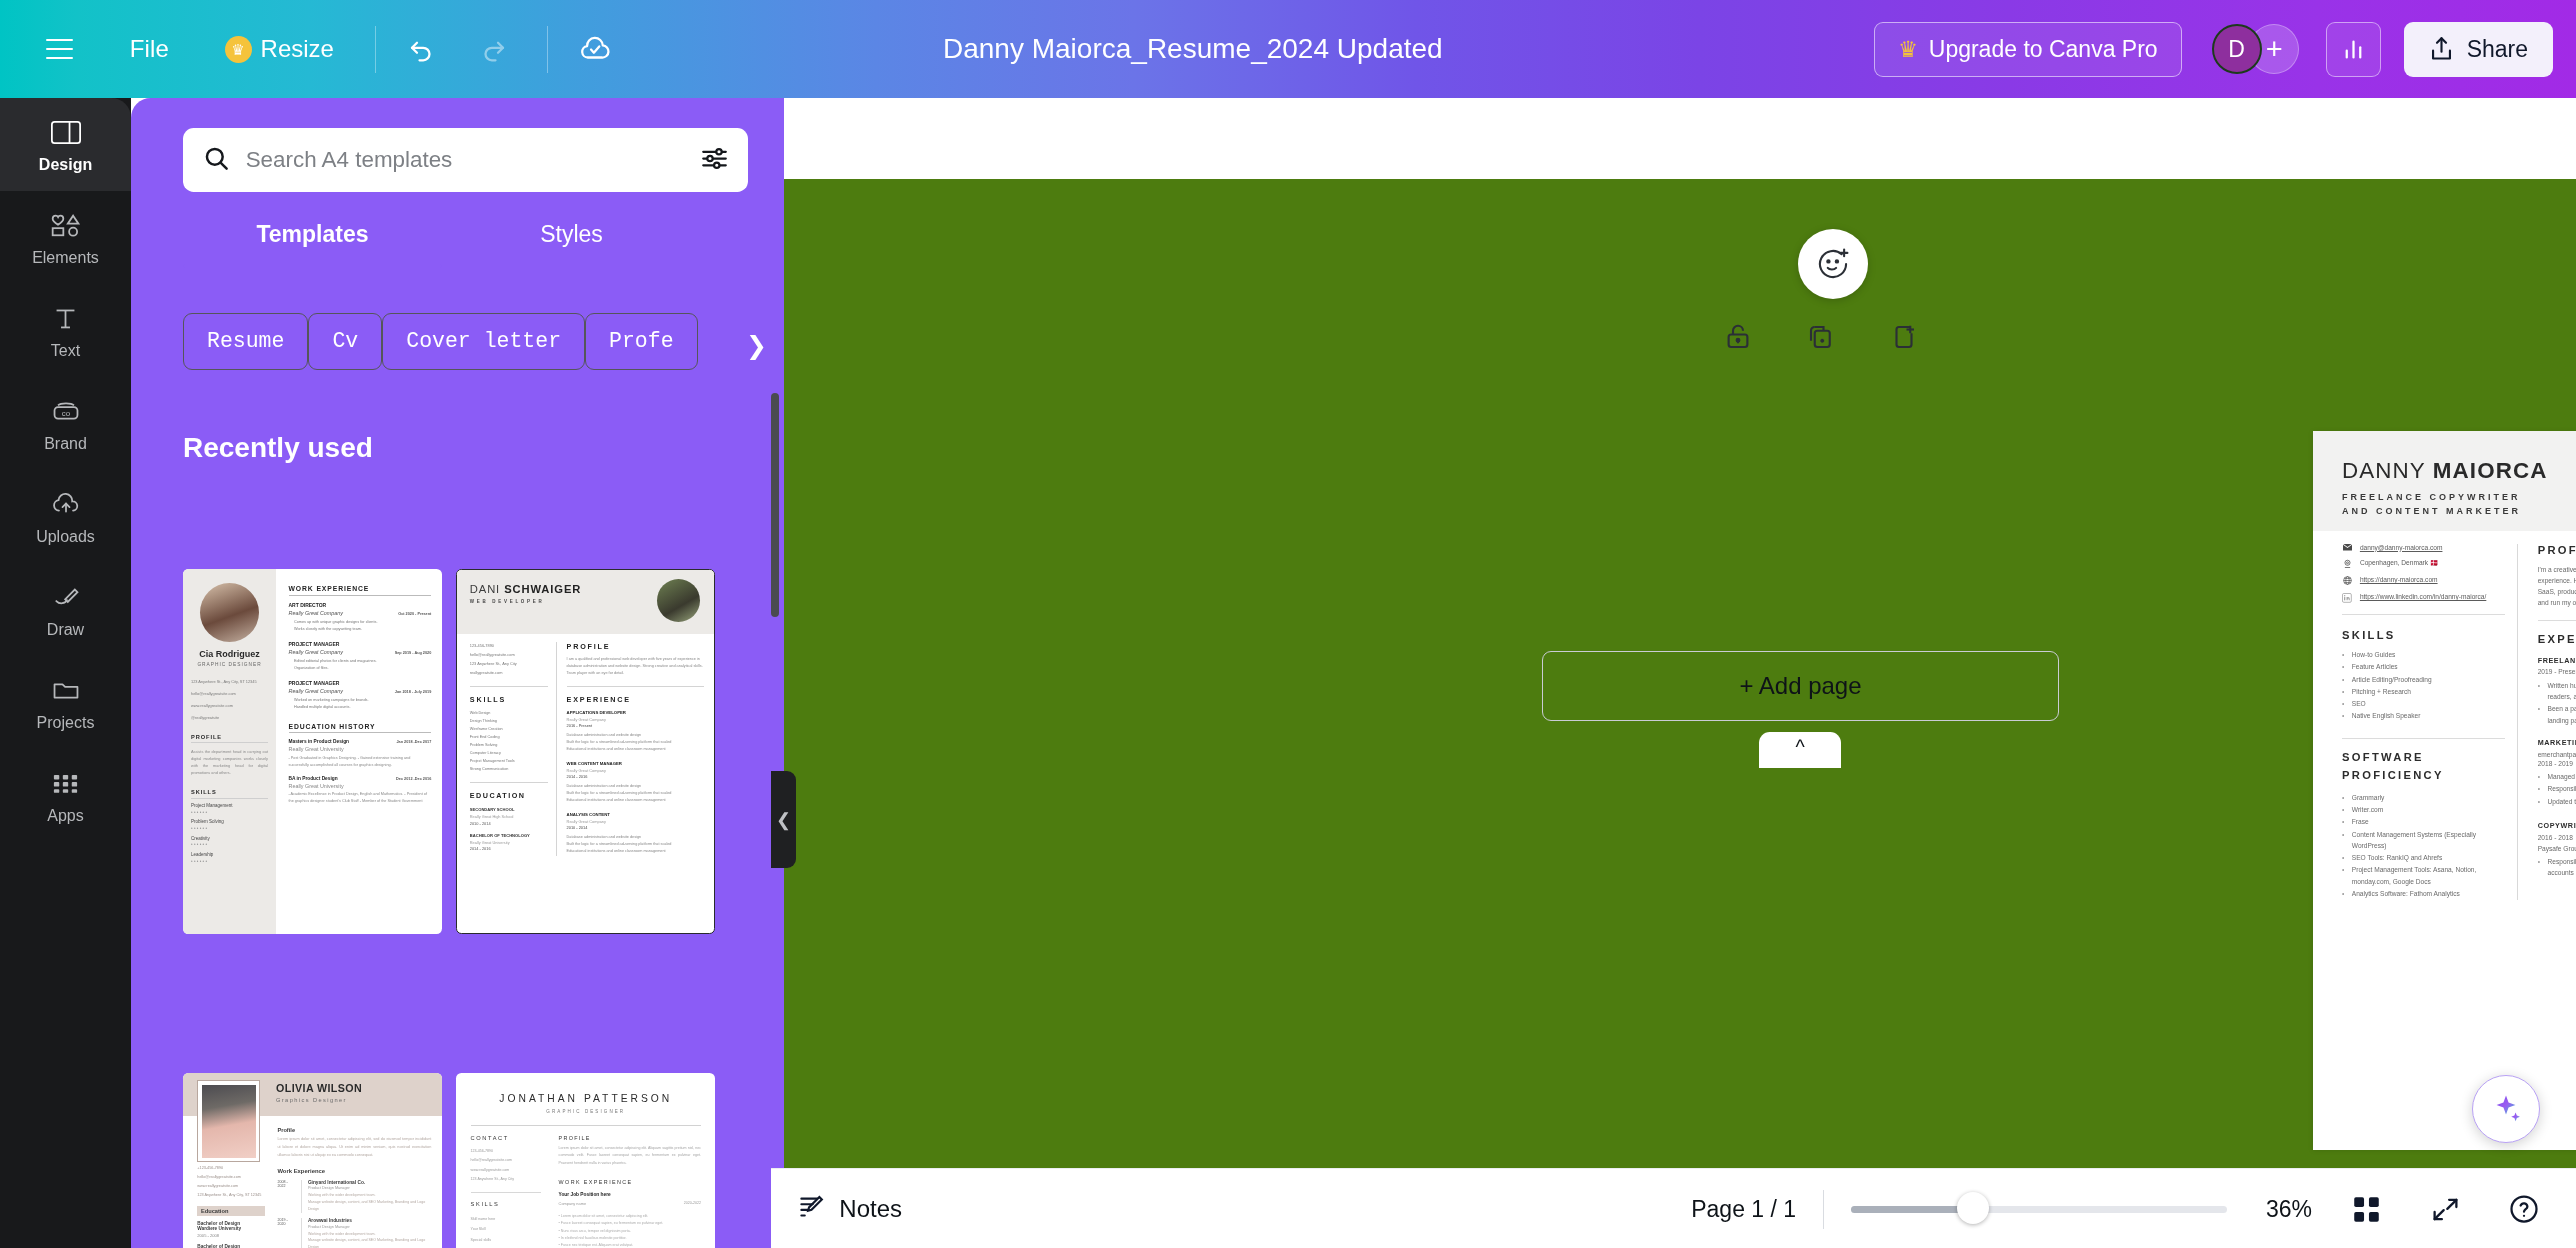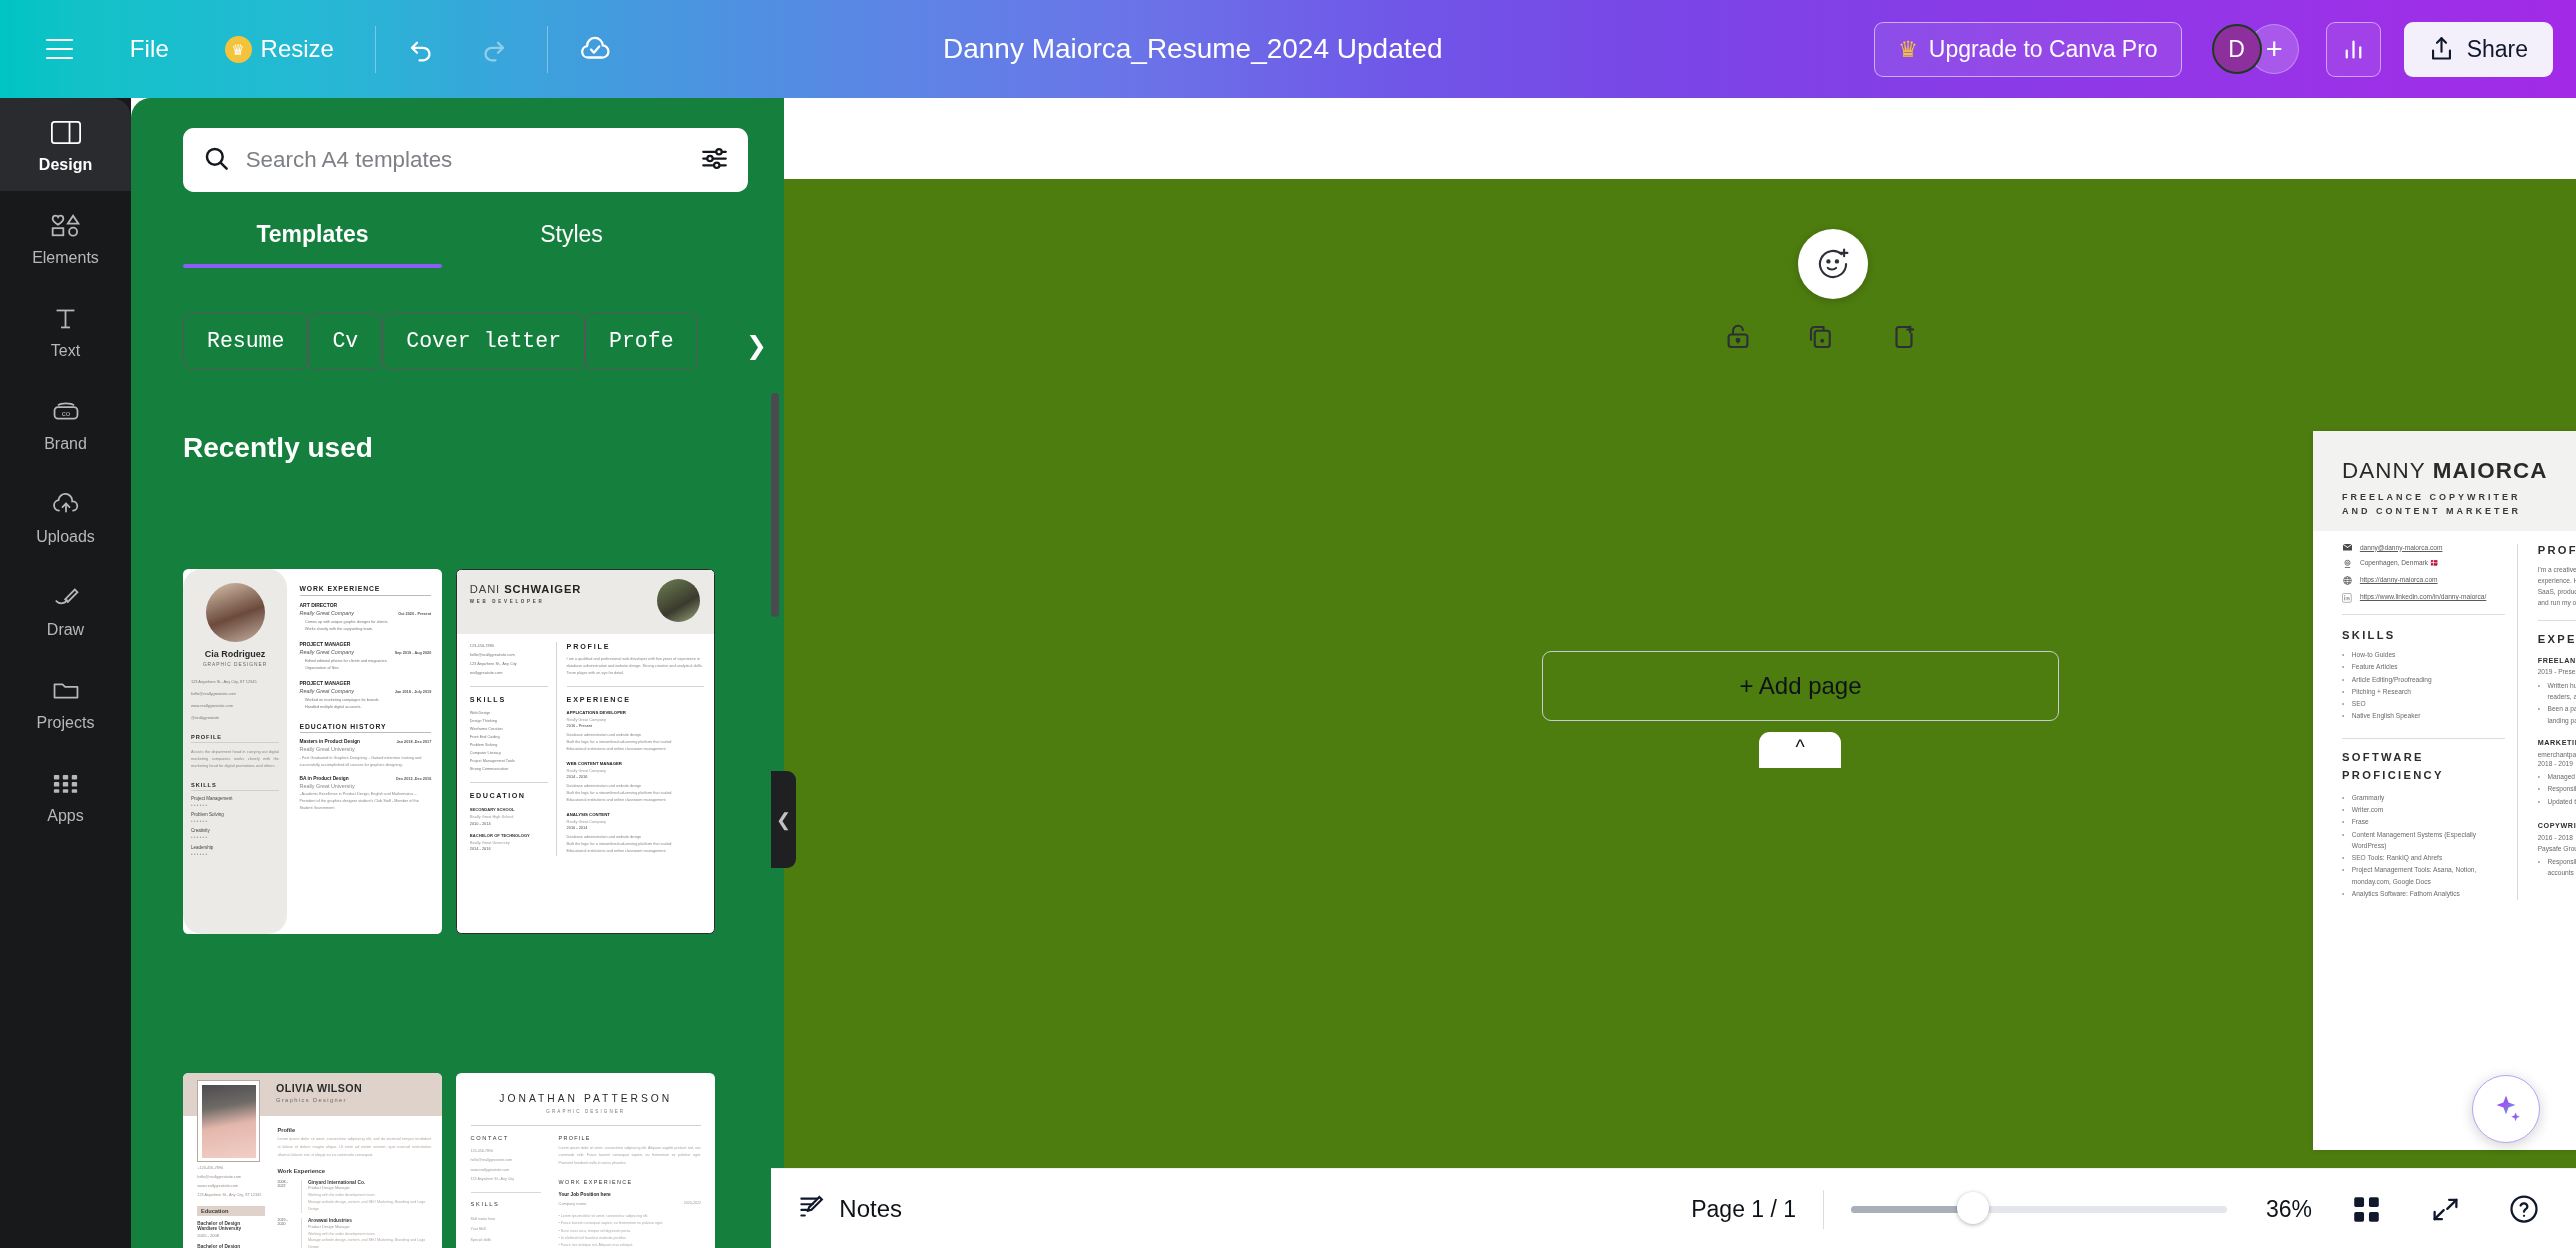--- a/index.html
+++ b/index.html
@@ -95,21 +95,21 @@
     width: 131px; height: 93px; display: flex; flex-direction: column;
     align-items: center; justify-content: center; gap: 6.3px; cursor: pointer;
     color: #b6b8bb; font-size: 16px;
   }
   .rail-item.active { background: #2a2b2e; color: #fff; font-weight: bold; border-radius: 0 19.7px 0 0; }
   .rail-icon { height: 34px; display: flex; align-items: center; justify-content: center; }
 
   
   .panel {
     position: absolute; top: 98px; left: 131px; width: 653px; height: 1150px;
-    background: #15803d; z-index: 25; border-radius: 19.7px 0 0 0; overflow: hidden;
+    background: #8b5cf6; z-index: 25; border-radius: 19.7px 0 0 0; overflow: hidden;
   }
   .searchbar {
     position: absolute; top: 30px; left: 52px; width: 565px; height: 64px;
     background: #fff; border-radius: 10.7px; display: flex; align-items: center;
     padding: 0 19.7px; cursor: text;
   }
   .searchbar .ph { flex: 1; color: #7d8085; font-size: 22.4px; margin-left: 16px; }
   .tabs {
     position: absolute; top: 123px; left: 52px; width: 565px;
     display: flex;
@@ -436,21 +436,21 @@
     <div class="chip-arrow" style="top:229px;right:12.5px;">❯</div>
 
     <div class="panel-scroll"></div>
 
     <div class="sec-title" style="top:334px;">Recently used</div>
 
     <div class="thumbgrid" style="top:471px;">
 
       <div class="thumb" style="height:365px;">
         <div style="display:flex;height:100%;">
-          <div style="width:104px;background:#eceae7;padding:10.7px 8px;border-radius:19px;">
+          <div style="width:93px;background:#eceae7;padding:10.7px 8px;">
             <div style="width:59px;height:59px;border-radius:50%;margin:3.6px auto 7.2px;overflow:hidden;background:linear-gradient(160deg,#d9c3ad,#6b4a3c 55%,#c6b2a3);"></div>
             <div style="text-align:center;font-size:9px;font-weight:bold;color:#2a2a2a;">Cia Rodriguez</div>
             <div style="text-align:center;font-size:4.8px;letter-spacing:1px;color:#666;margin-top:2.7px;">GRAPHIC DESIGNER</div>
             <div style="margin-top:10.7px;font-size:3.9px;color:#7a7a7a;line-height:1.9;">
               <div>123 Anywhere St., Any City, ST 12345</div>
               <div style="margin-top:4.5px;">hello@reallygreatsite.com</div>
               <div style="margin-top:4.5px;">www.reallygreatsite.com</div>
               <div style="margin-top:4.5px;">@reallygreatsite</div>
             </div>
             <div style="margin-top:12.5px;font-size:5.7px;font-weight:bold;letter-spacing:0.9px;color:#2a2a2a;">PROFILE</div>

